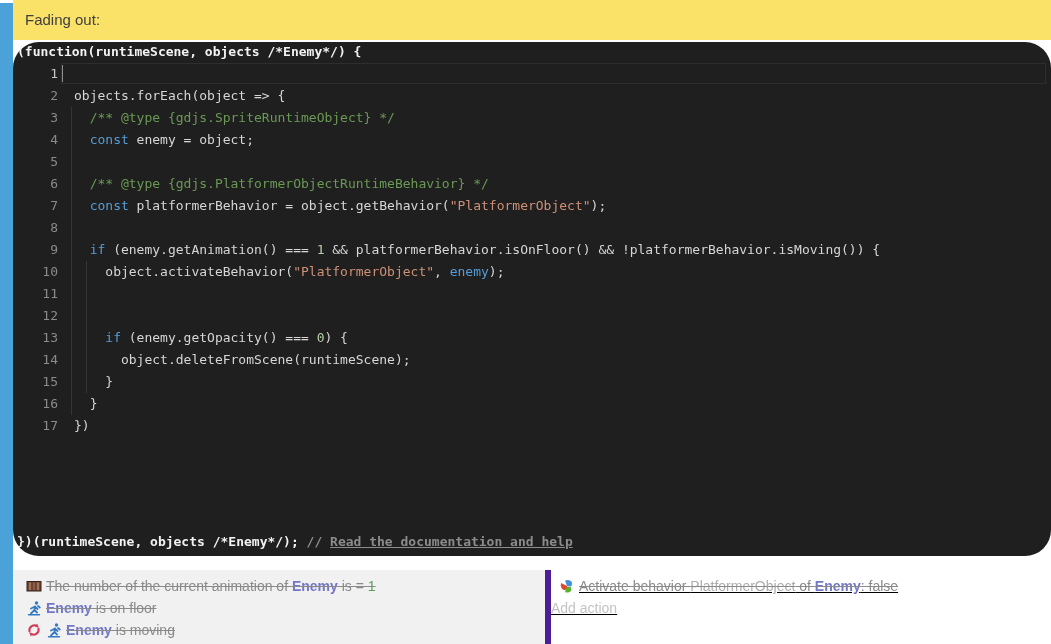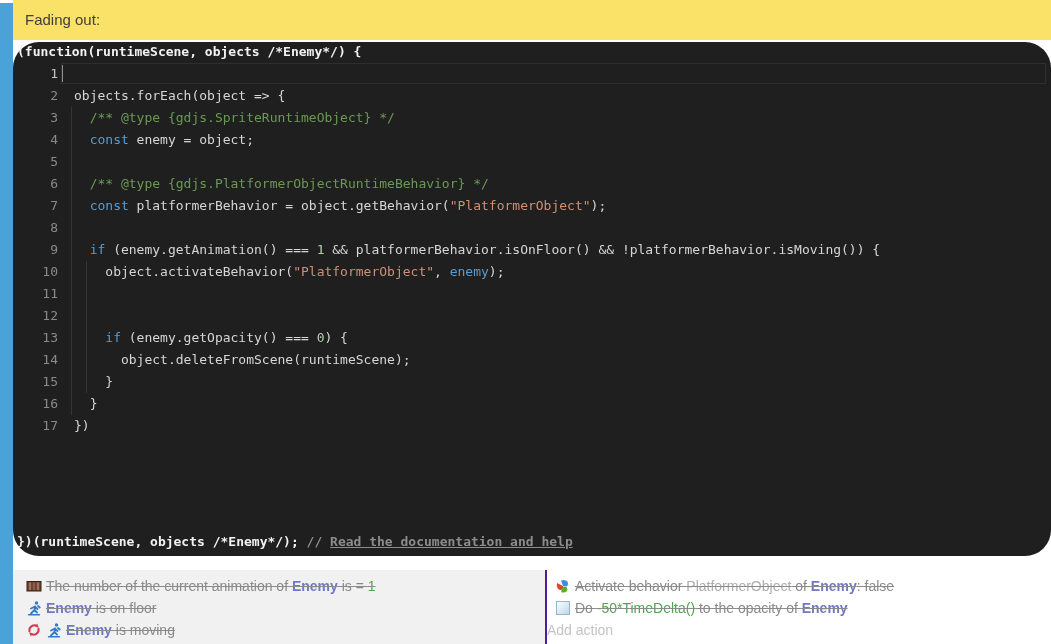--- a/index.html
+++ b/index.html
@@ -29,21 +29,21 @@
   .guide-1{left:58px;top:44px;height:308px;}
   .guide-2{left:73px;top:198px;height:132px;}
   .tok-d{color:#D6D6D6;} .tok-k{color:#569CD6;} .tok-s{color:#CE9178;}
   .tok-n{color:#B5CEA8;} .tok-c{color:#6A9955;}
   .code-footer{flex:0 0 22px;padding:1px 0 0 4px;font-weight:bold;color:#F2F2F2;white-space:pre;}
   .footer-comment{color:#8C8C8C;font-weight:bold;}
   .footer-link{color:#8C8C8C;text-decoration:underline;cursor:pointer;}
   
   .events-row{position:absolute;left:13px;right:0;top:570px;bottom:0;display:flex;}
   .conditions-col{width:532px;background:#F1F1F1;padding-top:5px;box-sizing:border-box;}
-  .actions-col{flex:1;background:#FFFFFF;border-left:2px solid #4c1d95;padding-top:5px;box-sizing:border-box;}
+  .actions-col{flex:1;background:#FFFFFF;border-left:6px solid #4c1d95;padding-top:5px;box-sizing:border-box;text-decoration:underline;}
   .ev-row{height:22px;display:flex;align-items:center;padding-left:13px;font-size:14px;cursor:default;}
   .actions-col .ev-row{padding-left:8px;}
   .ev-icon{width:16px;height:16px;margin-right:4px;flex:0 0 16px;display:inline-block;}
   .ev-icon svg{width:16px;height:16px;display:block;}
   .ev-text{color:#8A8A8A;white-space:pre;}
   .ev-text.struck{text-decoration:line-through;text-decoration-color:#8A8A8A;}
   .ev-t{color:#8A8A8A;}
   .ev-obj{color:#7277C8;font-weight:bold;}
   .ev-expr{color:#52A352;}
   .ev-param{color:#ADADAD;}
@@ -137,31 +137,17 @@
     <div class="ev-row">
           <span class="ev-icon">
             <svg viewBox="0 0 16 16">
               <path d="M8 8 L2 5 Q1 8 3 11 Q5 12.5 8 11.5 Z" fill="#E0452F"></path>
               <path d="M8 8.5 L6 14 Q9.5 15.5 12 13 Q13 11 11.5 9 Z" fill="#54B32B"></path>
               <path d="M8 8 L6 2.5 Q10 1 12.5 3.5 Q14 6 12 8.5 Z" fill="#3E8FE0"></path>
             </svg>
           </span>
           <span class="ev-text struck"><span class="ev-t">Activate behavior </span><span class="ev-param">PlatformerObject</span><span class="ev-t"> of </span><span class="ev-obj">Enemy</span><span class="ev-t">: false</span></span>
         </div>
-        <div class="ev-row">
-          <span class="ev-icon">
-            <svg viewBox="0 0 16 16">
-              <defs>
-                <linearGradient id="opGrad" x1="0" y1="0" x2="1" y2="1">
-                  <stop offset="0" stop-color="#FFFFFF"></stop>
-                  <stop offset="1" stop-color="#BAD6EA"></stop>
-                </linearGradient>
-              </defs>
-              <rect x="1.5" y="1.5" width="13" height="13" fill="url(#opGrad)" stroke="#96B6CE"></rect>
-            </svg>
-          </span>
-          <span class="ev-text struck"><span class="ev-t">Do </span><span class="ev-expr">-50*TimeDelta()</span><span class="ev-t"> to the opacity of </span><span class="ev-obj">Enemy</span></span>
-        </div>
         <div class="add-action">Add action</div>
       </div>
   </div>
 
 </div>
 
 </body></html>

